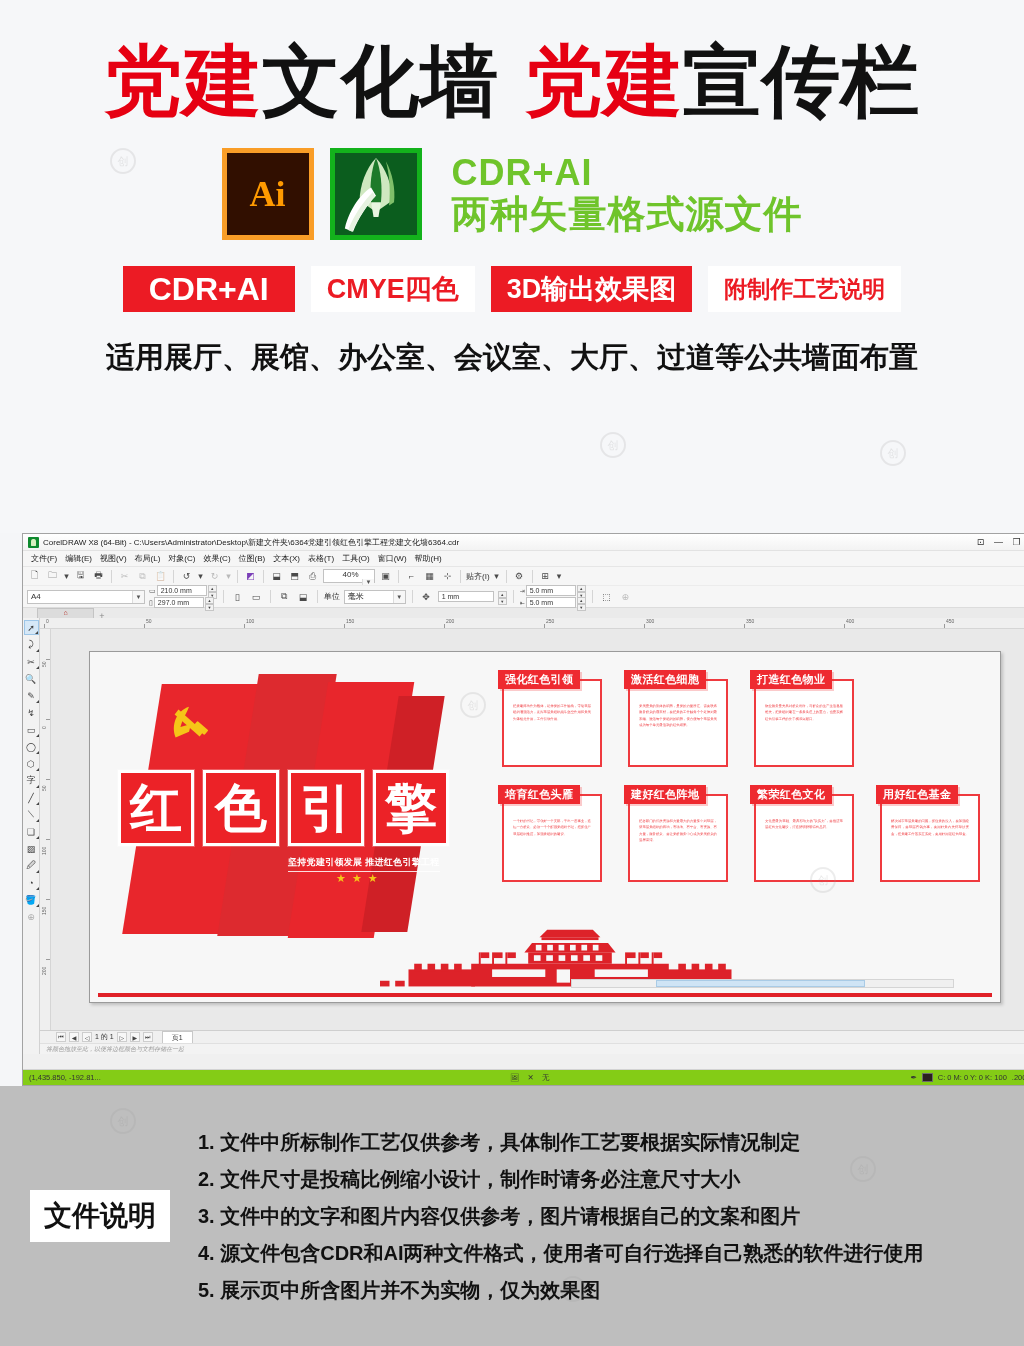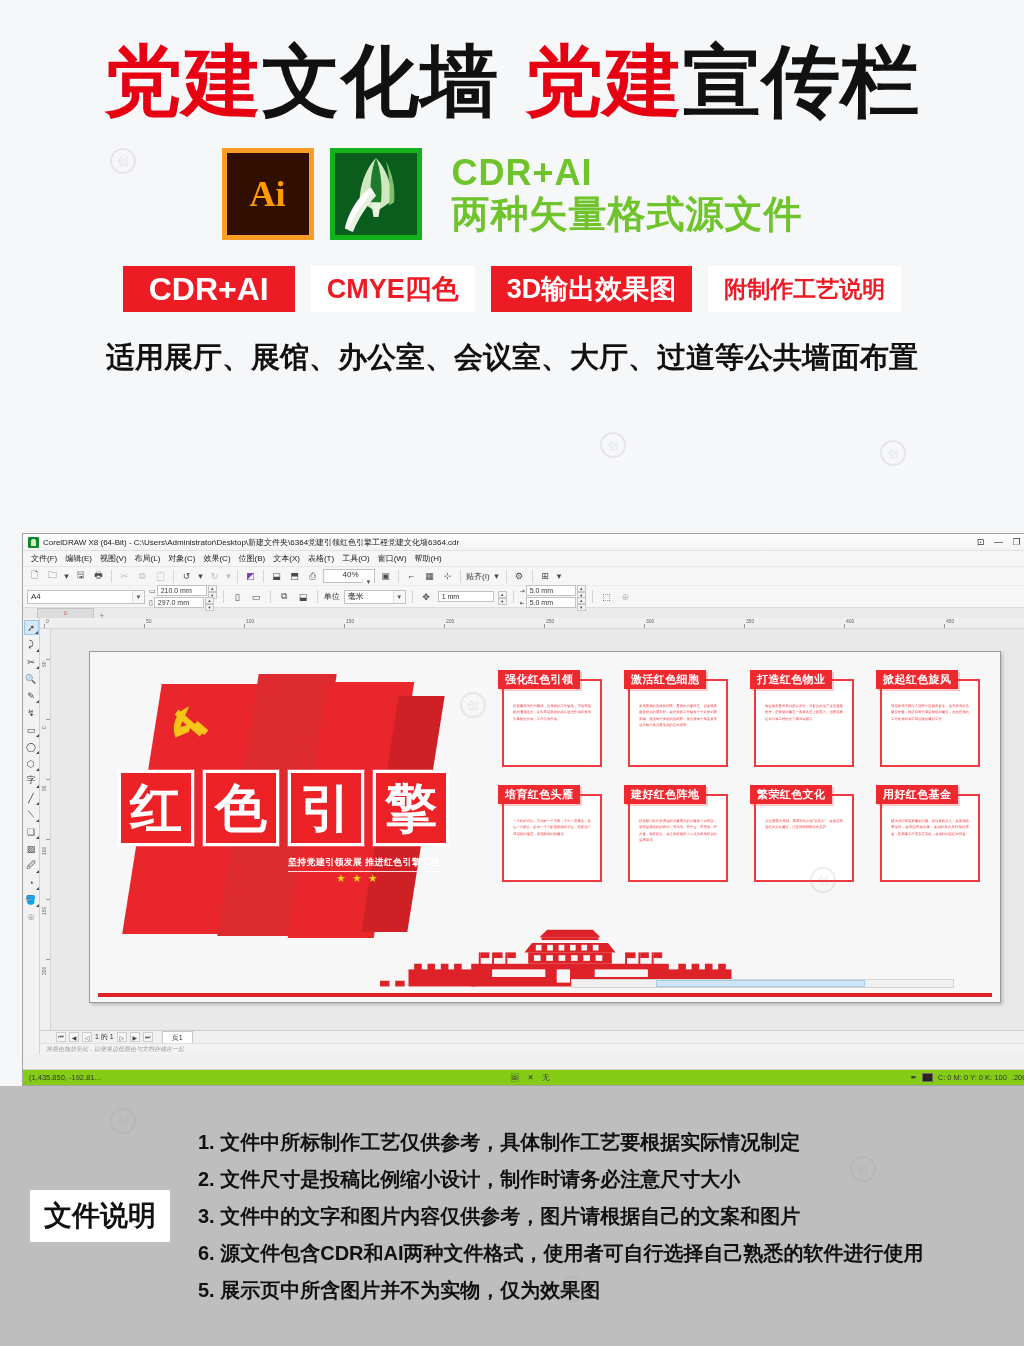--- a/index.html
+++ b/index.html
@@ -767,26 +767,20 @@
                     <div class="card-frame">
                         <div class="card-body">党员是党的肌体的细胞，是党的力量所在。需要联系服务群众的最末梢，要把党的工作触角个个延伸到最末端。激活每个党组织的细胞，使方便每个基层党员成为每个单元最活跃的红色细胞。</div>
                       </div>
                     <div class="card-title">激活红色细胞</div>
                   </div>
                   <div class="card">
                     <div class="card-frame">
                         <div class="card-body">物业服务是关系到群众利益，与群众的生产生活息息相关，把党组织建在一条条街道上的重点，也是实施红色引擎工程的先手棋和突破口。</div>
                       </div>
                     <div class="card-title">打造红色物业</div>
-                  </div>
-                  <div class="card">
-                    <div class="card-frame">
-                        <div class="card-body">基层党员干部深入居民小区服务群众，提升党员队伍建设质量，推进新时代基层党组织建设，全面把党的工作延伸到城市基层党的建设工作。</div>
-                      </div>
-                    <div class="card-title">掀起红色旋风</div>
                   </div>
                 </div>
                 <div class="cards-row">
                   <div class="card">
                     <div class="card-frame">
                         <div class="card-body">一个好的书记，带领好一个支部，干出一番事业，造福一方群众。必须一个个配强党组织书记，把抓住严基层组织推进，加强党组织的建设。</div>
                       </div>
                     <div class="card-title">培育红色头雁</div>
                   </div>
                   <div class="card">
@@ -963,21 +957,21 @@
     </div>
   </div>
 </div>
 
 <div class="notes">
   <div class="notes-label">文件说明</div>
   <div class="notes-list">
     <div class="note-item">1. 文件中所标制作工艺仅供参考，具体制作工艺要根据实际情况制定</div>
     <div class="note-item">2. 文件尺寸是投稿比例缩小设计，制作时请务必注意尺寸大小</div>
     <div class="note-item">3. 文件中的文字和图片内容仅供参考，图片请根据自己的文案和图片</div>
-    <div class="note-item">6. 源文件包含CDR和AI两种文件格式，使用者可自行选择自己熟悉的软件进行使用</div>
+    <div class="note-item">4. 源文件包含CDR和AI两种文件格式，使用者可自行选择自己熟悉的软件进行使用</div>
     <div class="note-item">5. 展示页中所含图片并不为实物，仅为效果图</div>
   </div>
   <div class="wm" style="left:110px; top:22px;">
       <span class="circ">创</span>
     </div>
   <div class="wm" style="left:850px; top:70px;">
       <span class="circ">创</span>
     </div>
   <div class="wm" style="left:560px; top:190px;">
       <span class="circ">创</span>

